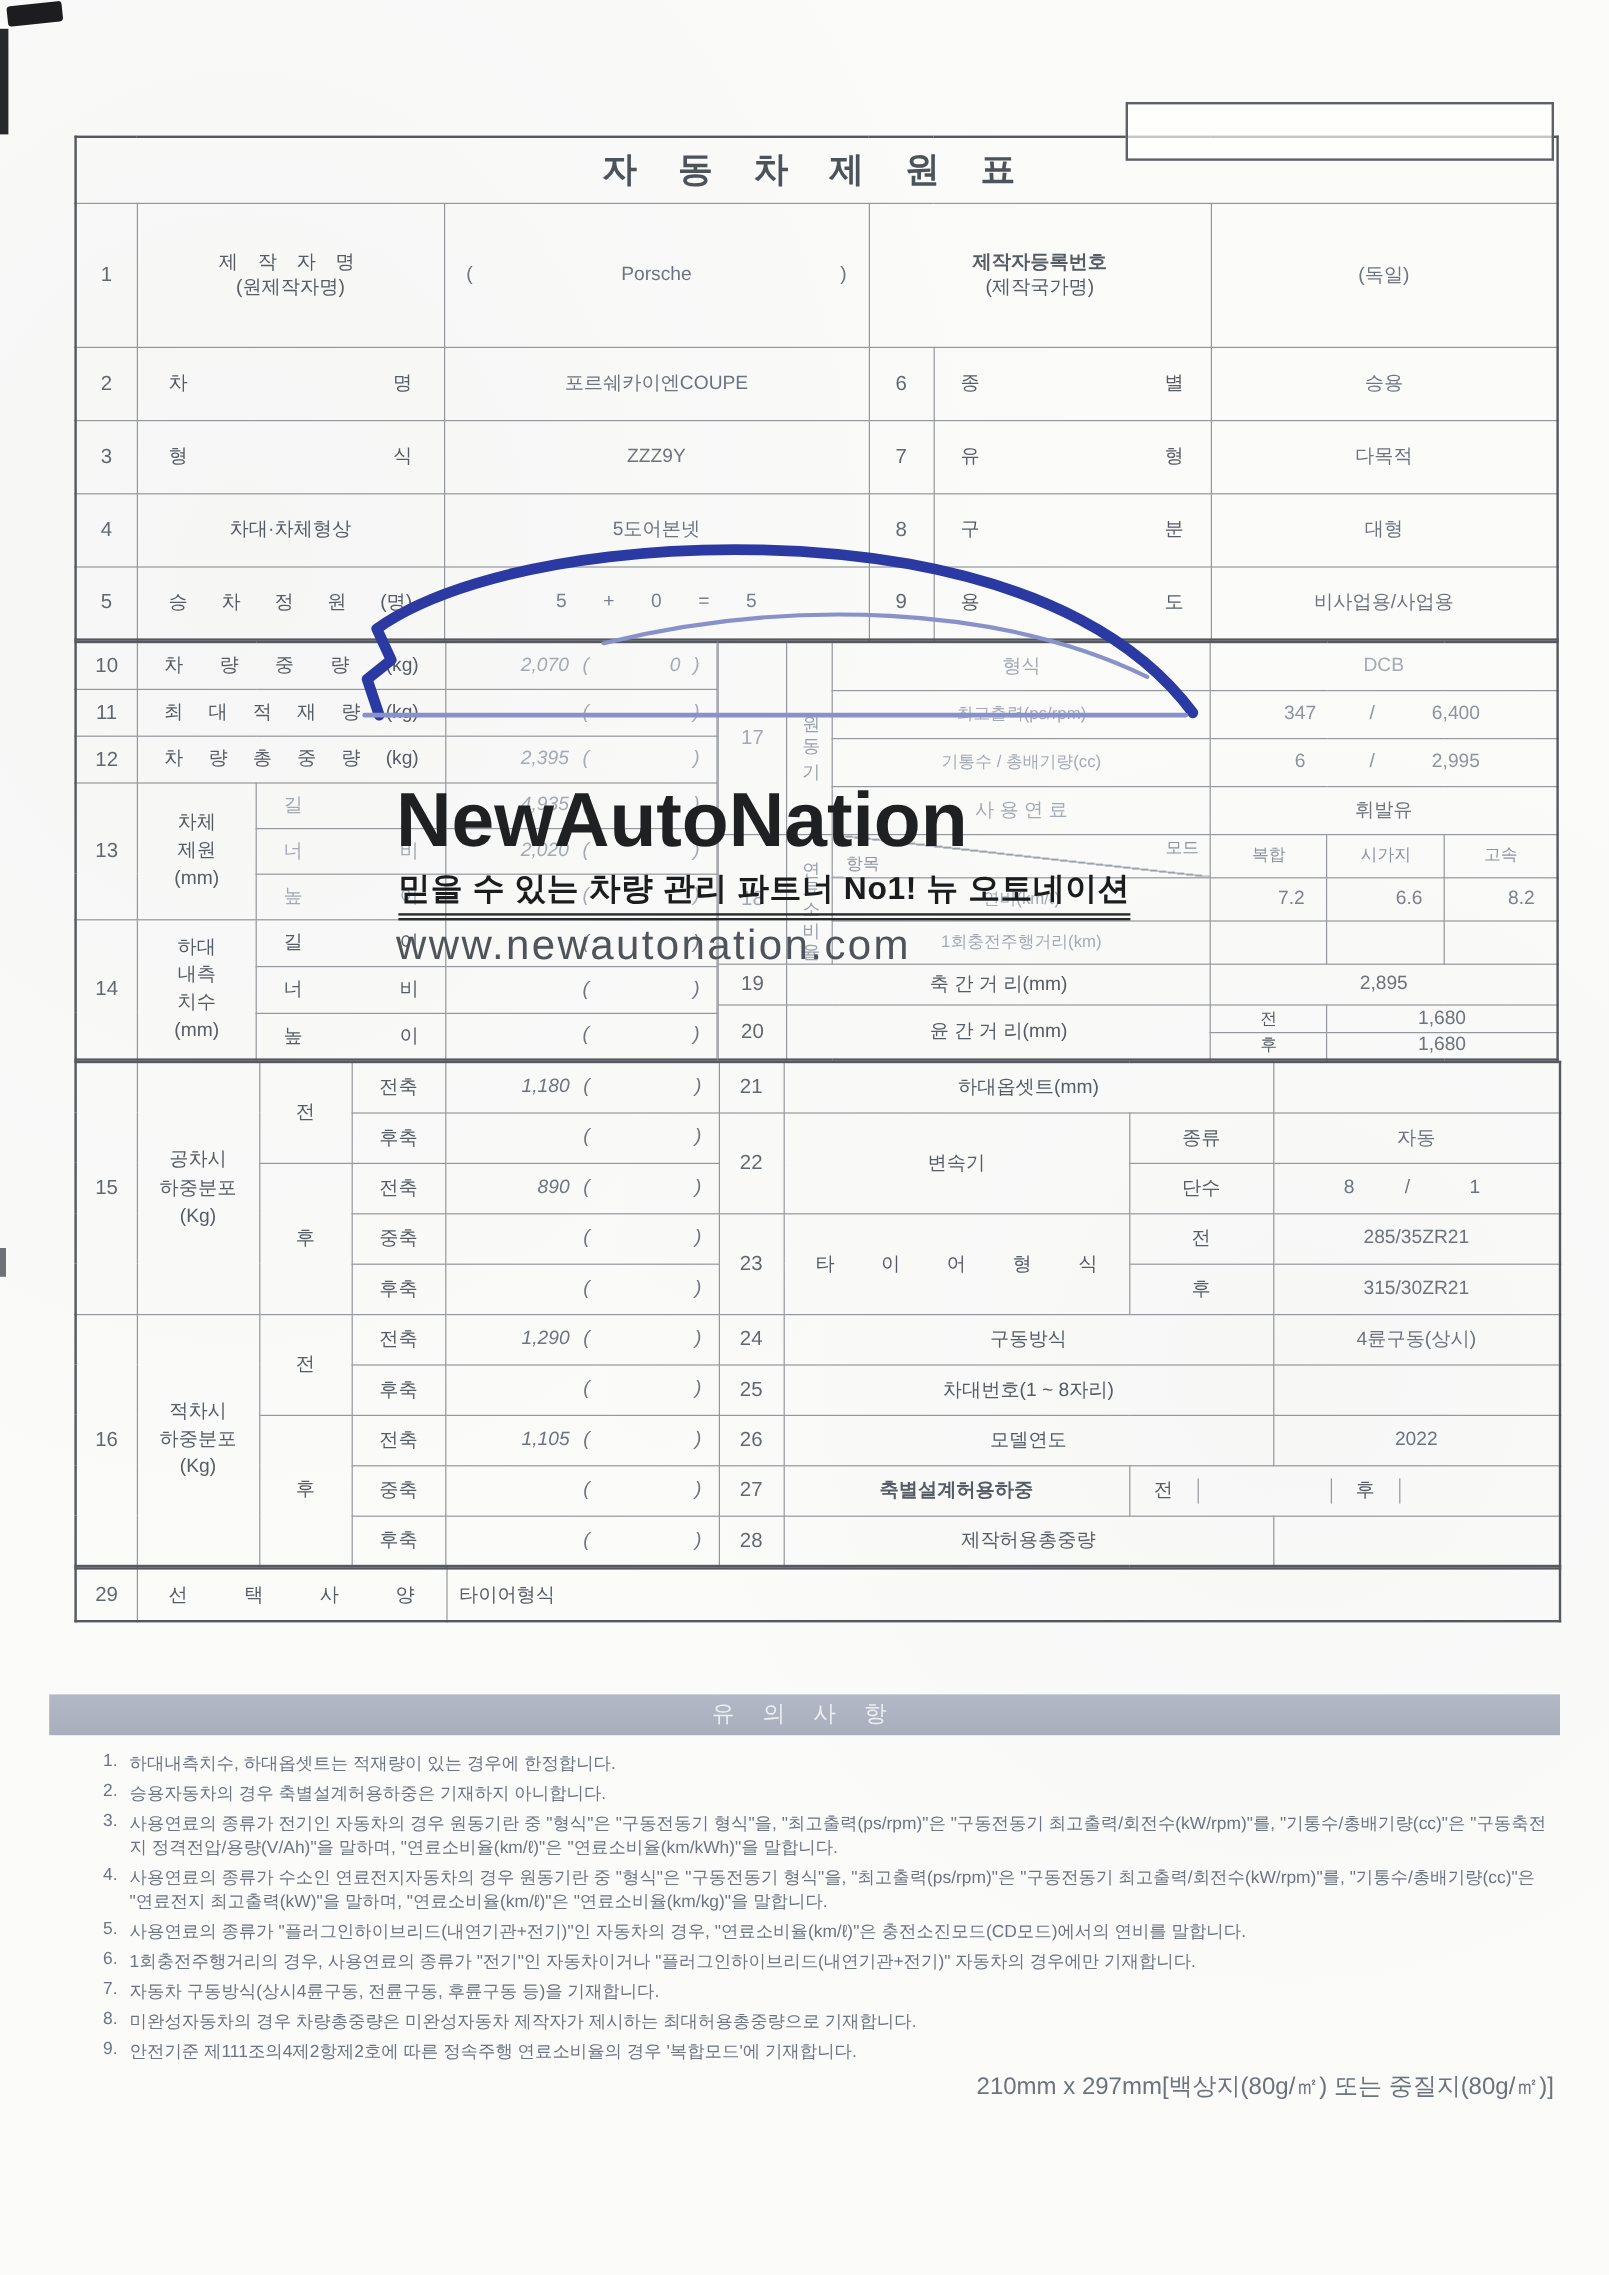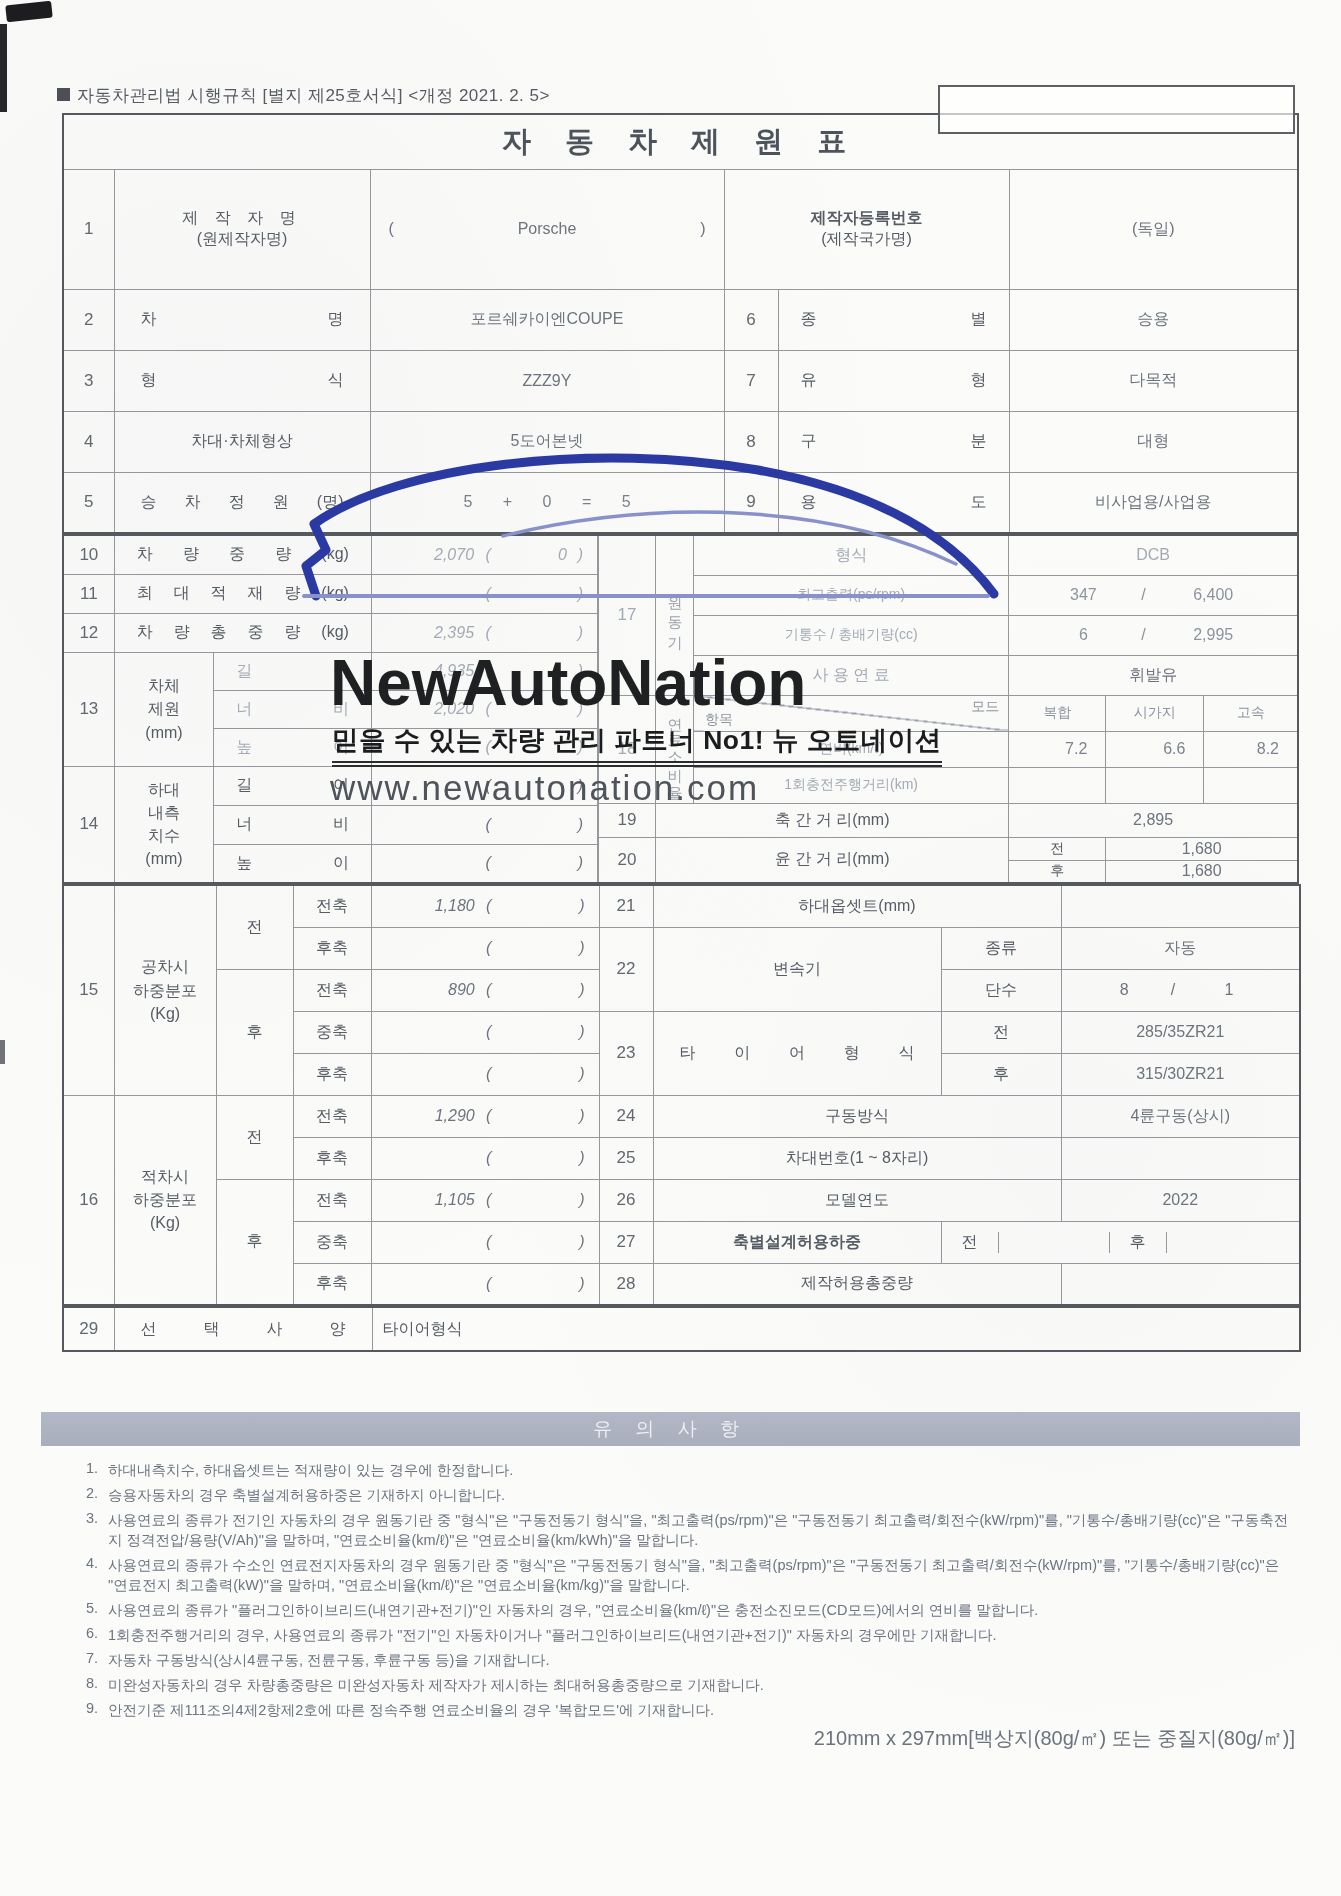--- a/index.html
+++ b/index.html
@@ -86,23 +86,20 @@
   .footer{text-align:right;padding-right:46px;font-size:20px;color:#6b737d;}
 </style>
 </head>
 <body>
 
 <div class="sheet">
   <div class="art1"></div>
   <div class="art2"></div>
   <div class="art3"></div>
 
-  <div class="top-note">
-    <span class="sq"></span><span>자동차관리법 시행규칙 [별지 제25호서식] &lt;개정 2021. 2. 5&gt;</span>
-  </div>
   <div class="corner-box"></div>
 
   <div class="tables">
 
     <table class="tblA">
       <colgroup>
           <col style="width:51px">
           <col style="width:256px">
           <col style="width:354px">
           <col style="width:54px">

